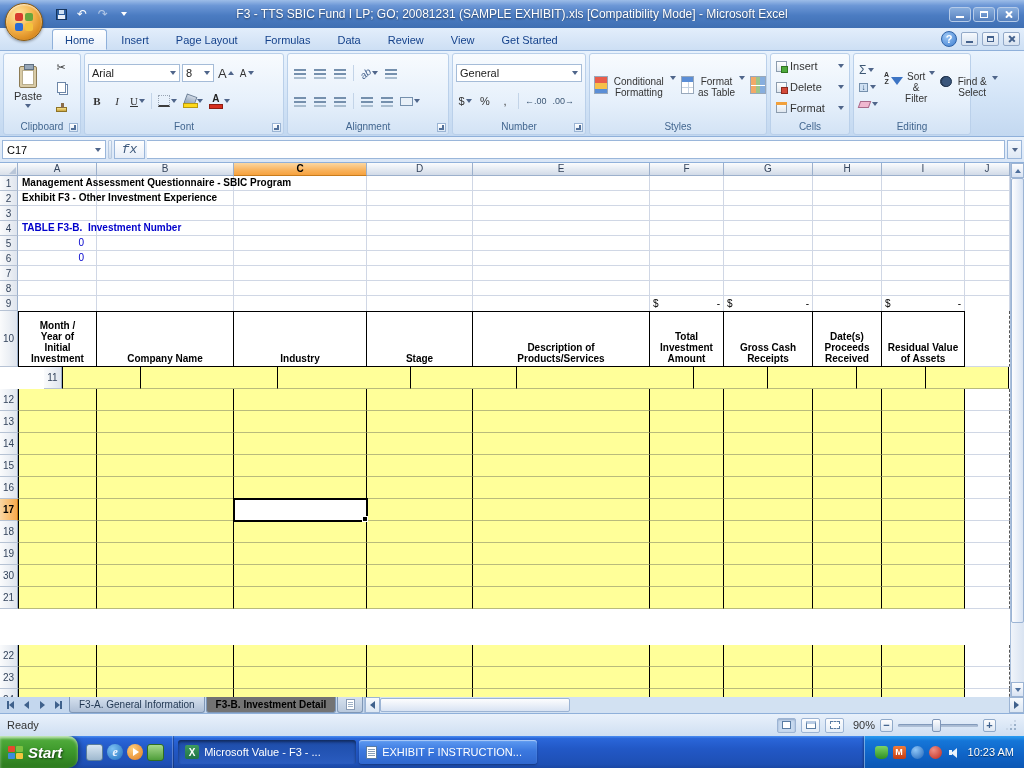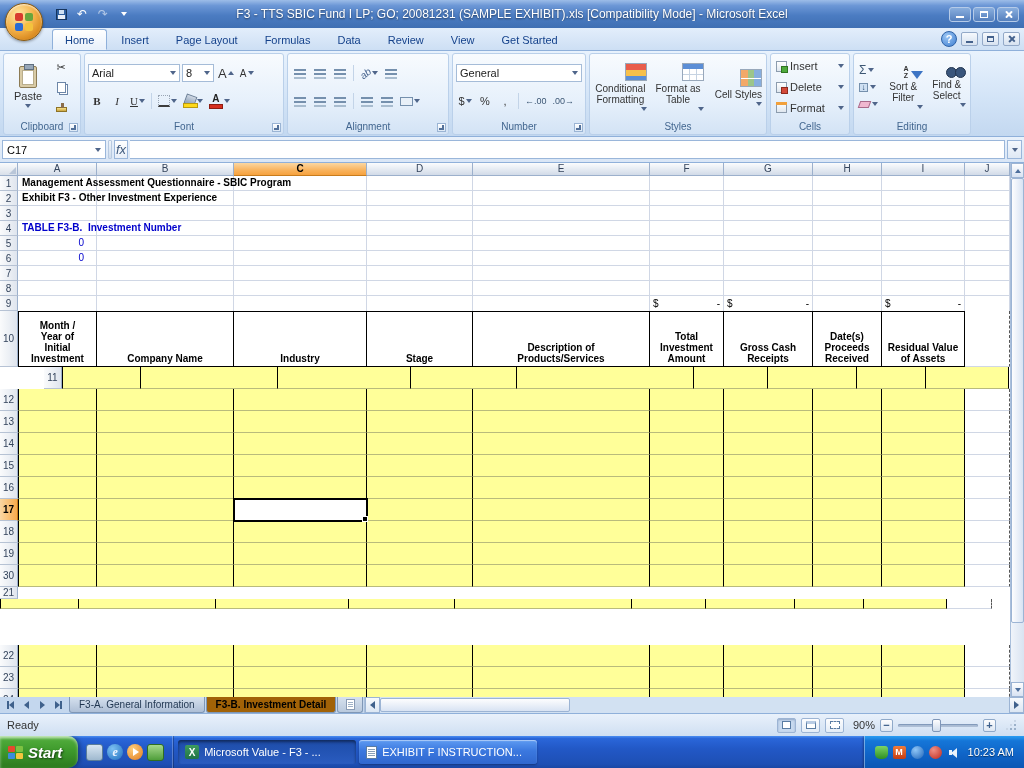--- a/index.html
+++ b/index.html
@@ -86,21 +86,21 @@
 .bars{width:12px;height:11px;position:relative;}
 .bars::before{content:"";position:absolute;left:0;top:1px;width:12px;height:2px;background:#7590ad;box-shadow:0 4px 0 #7590ad,0 8px 0 #a8bccf;}
 .ic-orient{font-size:10px;font-style:italic;color:#44618c;transform:rotate(-40deg);display:inline-block;}
 .ic-merge{width:13px;height:9px;border:1px solid #7590ad;background:#e8f0f8;}
 
 .w-num{width:134px;}
 .combo.format{width:100%;}
 .mini{font-size:9px;color:#3c5774;}
 
 .w-styles{width:178px;}
-.vbtn{flex:1;display:flex;flex-direction:column;align-items:flex-end;justify-content:center;gap:2px;font-size:10px;color:#333;text-align:center;line-height:11px;padding:1px;}
+.vbtn{flex:1;display:flex;flex-direction:row;align-items:flex-start;justify-content:center;gap:2px;font-size:10px;color:#333;text-align:center;line-height:11px;padding:1px;}
 .ic-cf{width:22px;height:18px;border:1px solid #98a8bb;background:linear-gradient(#e95d4b 0 6px,#f7c04a 6px 12px,#5b8ed6 12px 18px);}
 .ic-ft{width:22px;height:18px;border:1px solid #98a8bb;background:linear-gradient(#5b8ed6 0 5px,#fff 5px);position:relative;}
 .ic-ft::after{content:"";position:absolute;left:0;right:0;top:5px;bottom:0;background:repeating-linear-gradient(90deg,transparent 0 6px,#c6d3e2 6px 7px),repeating-linear-gradient(0deg,transparent 0 5px,#c6d3e2 5px 6px);}
 .ic-cs{width:22px;height:18px;border:1px solid #98a8bb;background:linear-gradient(90deg,#f2a968 0 33%,#9cc58a 33% 66%,#87aede 66%);position:relative;}
 .ic-cs::after{content:"";position:absolute;left:0;right:0;top:50%;height:1px;background:#fff;}
 
 .w-cells{width:80px;}
 .hrowbtn{display:flex;align-items:center;gap:3px;font-size:11px;color:#333;height:17px;padding:0 2px;}
 .hrowbtn .cr{margin-left:auto;}
 .ic-cellbase{width:11px;height:11px;border:1px solid #8c9cae;background:linear-gradient(#fff,#dfe7ef);position:relative;flex:none;}
@@ -118,21 +118,21 @@
 .funnel{width:0;height:0;border-left:6px solid transparent;border-right:6px solid transparent;border-top:8px solid #3c74c4;}
 .ic-find{width:20px;height:10px;position:relative;}
 .ic-find::before,.ic-find::after{content:"";position:absolute;top:0;width:9px;height:9px;border-radius:50%;background:#3a567c;border:1px solid #22354f;}
 .ic-find::before{left:0;}.ic-find::after{right:0;}
 
 
 .formulabar{height:26px;flex:none;background:linear-gradient(#e9f1fb,#d9e6f6);border-bottom:1px solid #8fb0da;display:flex;align-items:center;padding:3px 2px;gap:2px;}
 .namebox{width:104px;height:19px;background:#fff;border:1px solid #9ab6da;display:flex;align-items:center;padding:0 4px;font-size:11px;}
 .namebox .cr{margin-left:auto;}
 .nb-sep{width:4px;height:19px;background:linear-gradient(#eef4fb,#cfdcec);border:1px solid #b7c9e0;border-radius:1px;}
-.fx{width:14px;height:19px;border:1px solid #9ab6da;background:linear-gradient(#ffffff,#e7eef8);display:flex;align-items:center;justify-content:center;font-family:Liberation Sans, sans-serif;font-style:italic;font-size:13px;color:#3f5a7d;}
+.fx{width:31px;height:19px;border:1px solid #9ab6da;background:linear-gradient(#ffffff,#e7eef8);display:flex;align-items:center;justify-content:center;font-family:Liberation Mono, monospace;font-style:italic;font-size:13px;color:#3f5a7d;}
 .finput{flex:1;height:19px;background:#fff;border:1px solid #9ab6da;border-left:none;font-size:11px;padding:0 3px;}
 .fb-exp{width:15px;height:19px;border:1px solid #9ab6da;background:linear-gradient(#f4f8fd,#dfe9f5);display:flex;align-items:center;justify-content:center;}
 
 
 .grid-wrap{flex:1;display:flex;background:#fff;overflow:hidden;}
 #grid-main{width:1010px;overflow:hidden;font-size:10px;}
 .g-hrow{display:flex;height:13px;}
 .g-corner{width:18px;flex:none;background:linear-gradient(#fafbfc,#d9e0ea);border-right:1px solid #9cb0cc;border-bottom:1px solid #9cb0cc;position:relative;}
 .corner-tri{position:absolute;right:1px;bottom:1px;width:0;height:0;border-left:7px solid transparent;border-bottom:7px solid #b9c6d8;}
 .g-colh{height:13px;flex:none;background:linear-gradient(#fbfcfd,#e4eaf2 55%,#d2dbe8);border-right:1px solid #9cb0cc;border-bottom:1px solid #9cb0cc;font-size:10px;line-height:12px;text-align:center;color:#34445c;}
@@ -164,21 +164,21 @@
 .vtrack{flex:1;}
 
 
 .sheetbar{height:16px;flex:none;background:#c4d7ee;display:flex;align-items:stretch;}
 .snav{display:flex;align-items:center;gap:1px;padding:0 3px;}
 .nb{width:15px;height:13px;display:flex;align-items:center;justify-content:center;}
 .tri-l{width:0;height:0;border-top:4px solid transparent;border-bottom:4px solid transparent;border-right:5px solid #3f618c;}
 .tri-r{width:0;height:0;border-top:4px solid transparent;border-bottom:4px solid transparent;border-left:5px solid #3f618c;}
 .nbar{width:2px;height:8px;background:#3f618c;}
 .stab{display:flex;align-items:center;padding:0 9px;font-size:10px;color:#1f3550;background:linear-gradient(#d6e1ee,#aebfd6);border:1px solid #7f97b6;border-top:none;border-radius:0 0 3px 3px;margin-right:1px;white-space:nowrap;}
-.stab.active{background:#a16207;font-weight:bold;color:#000;}
+.stab.active{background:#737373;font-weight:bold;color:#000;}
 .itab{width:26px;display:flex;align-items:center;justify-content:center;background:linear-gradient(#d6e1ee,#b9c9dd);border:1px solid #7f97b6;border-top:none;border-radius:0 0 3px 3px;margin-right:1px;}
 .ic-sheet{width:9px;height:11px;background:#fff;border:1px solid #8a9cb5;position:relative;}
 .ic-sheet::after{content:"";position:absolute;left:1px;top:2px;width:5px;height:1px;background:#9fb1c6;box-shadow:0 2px 0 #9fb1c6,0 4px 0 #9fb1c6;}
 .hscroll{flex:1;display:flex;align-items:stretch;background:#d2e1f2;border-left:1px solid #a9bfda;}
 .hs-btn{width:15px;flex:none;display:flex;align-items:center;justify-content:center;background:linear-gradient(#f7fafd,#dbe6f3);border:1px solid #9cb4d4;}
 .hs-thumb{width:190px;flex:none;background:linear-gradient(#fdfdfe,#d8e3f3);border:1px solid #9cb4d4;border-radius:2px;margin:1px 0;}
 .hs-track{flex:1;}
 
 
 .statusbar{height:23px;flex:none;background:linear-gradient(#e9f1fb,#cfdff2);border-top:1px solid #8fb0da;display:flex;align-items:center;padding:0 7px;font-size:11px;color:#333;gap:10px;}
@@ -856,21 +856,21 @@
             <div class="g-cell yellow" style="width: 133px;"></div>
             <div class="g-cell yellow" style="width: 106px;"></div>
             <div class="g-cell yellow" style="width: 177px;"></div>
             <div class="g-cell yellow" style="width: 74px;"></div>
             <div class="g-cell yellow" style="width: 89px;"></div>
             <div class="g-cell yellow" style="width: 69px;"></div>
             <div class="g-cell yellow" style="width: 83px;"></div>
             <div class="g-cell vbreak" style="width: 45px;"></div>
           </div>
         </div>
-        <div class="g-row" style="height: 22px; flex-direction: column;">
+        <div class="g-row" style="height: 22px;">
           <div class="g-rowh">21</div>
           <div class="g-cells">
             <div class="g-cell yellow first" style="width: 79px;"></div>
             <div class="g-cell yellow" style="width: 137px;"></div>
             <div class="g-cell yellow" style="width: 133px;"></div>
             <div class="g-cell yellow" style="width: 106px;"></div>
             <div class="g-cell yellow" style="width: 177px;"></div>
             <div class="g-cell yellow" style="width: 74px;"></div>
             <div class="g-cell yellow" style="width: 89px;"></div>
             <div class="g-cell yellow" style="width: 69px;"></div>

